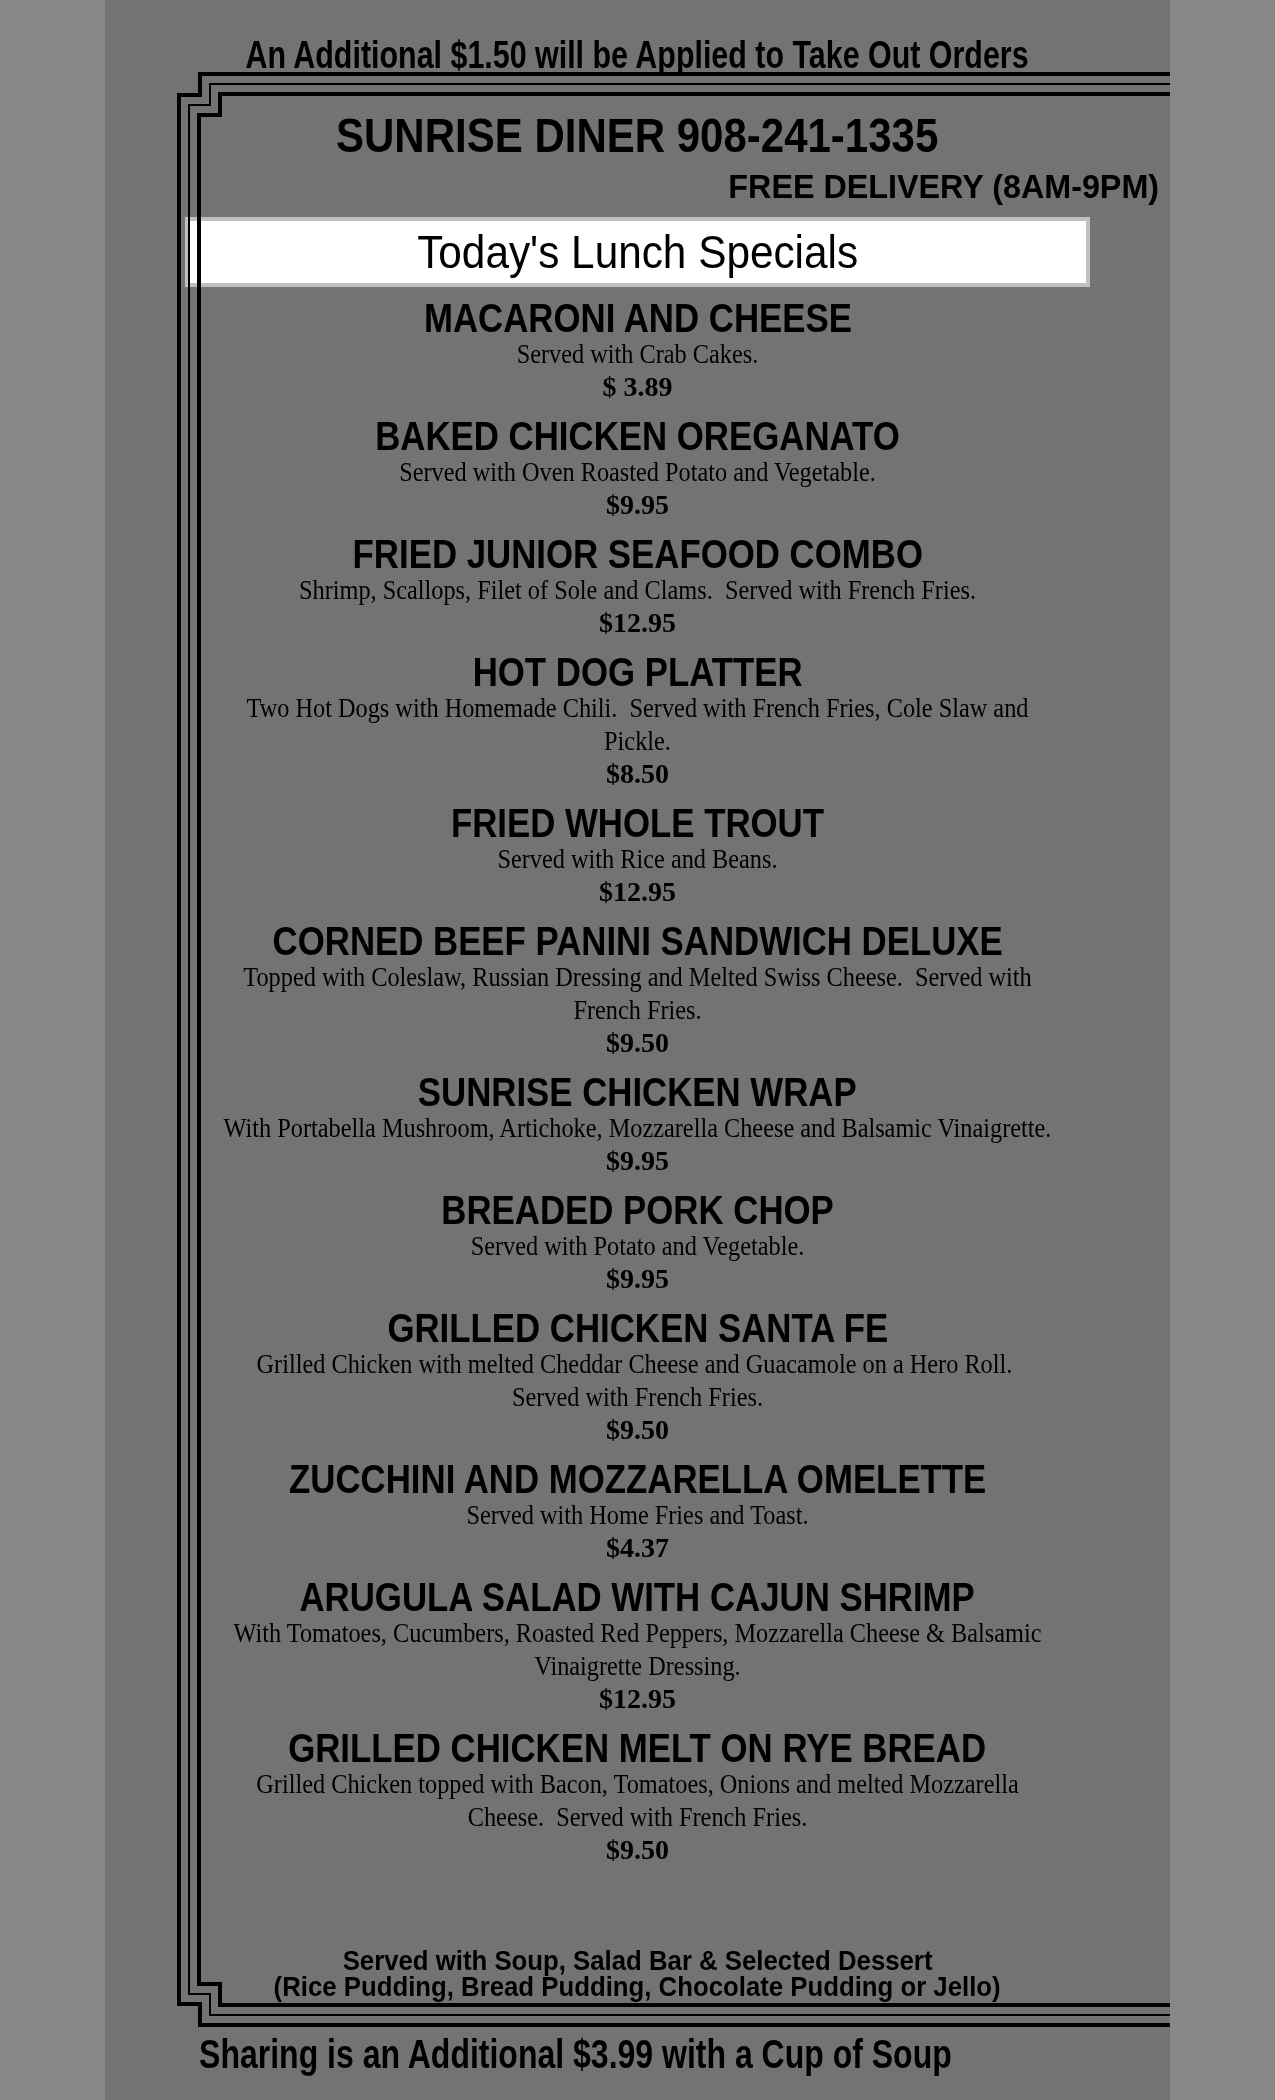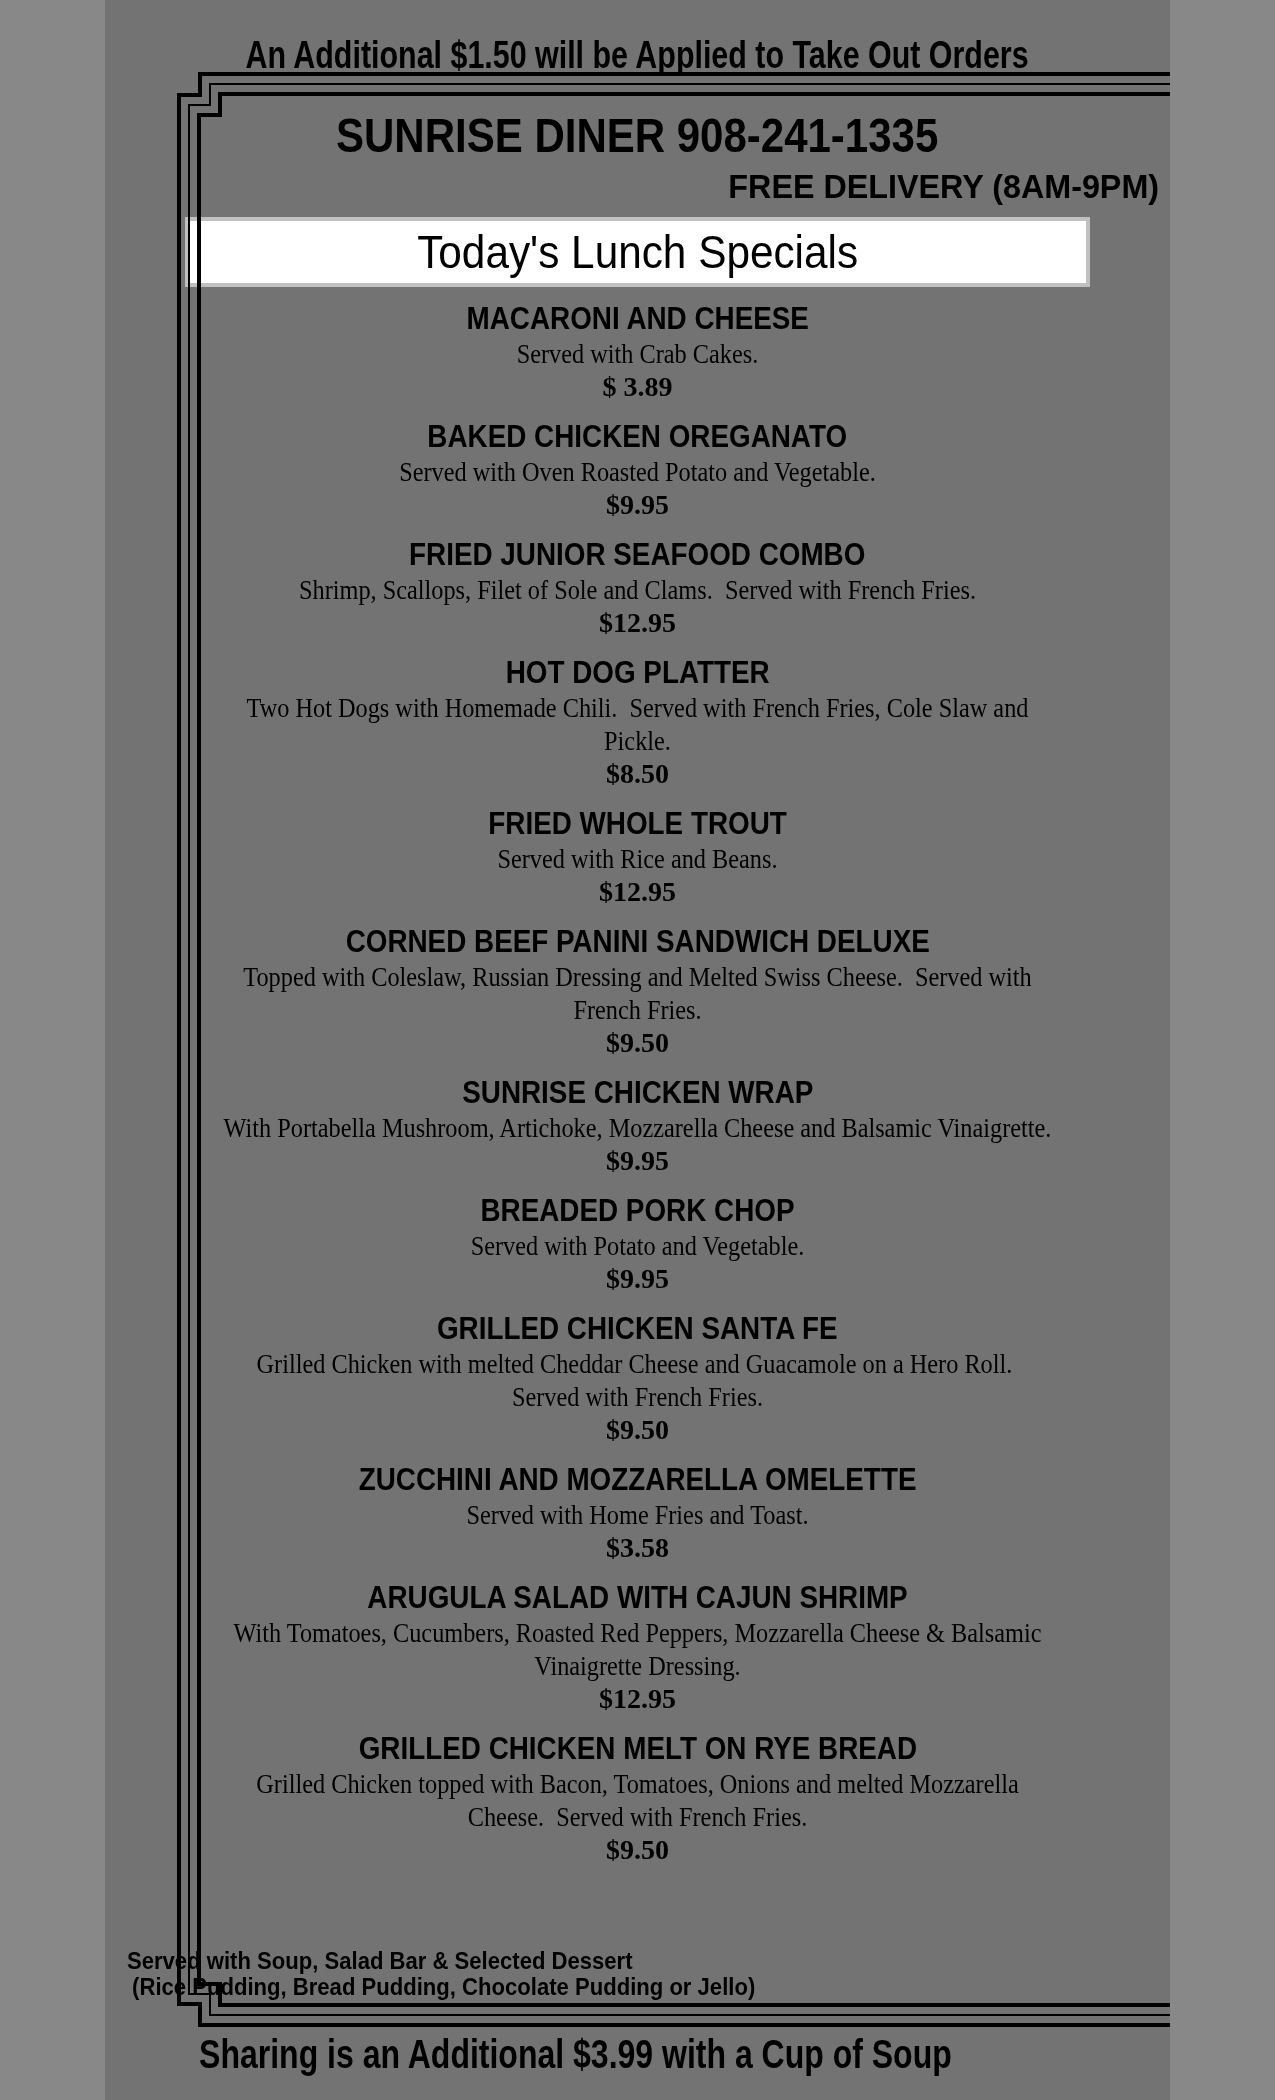--- a/index.html
+++ b/index.html
@@ -49,39 +49,39 @@
     line-height:62px;
     font-size:46px; font-weight:400;
     text-align:center;
     background:#fff;
   }
 
   .items { margin-top:12px; }
   .item { margin:0 0 14px 0; text-align:center; }
   .item-name {
     margin:0;
-    font-size:32px; line-height:38px; font-weight:700;
+    font-size:40px; line-height:38px; font-weight:700;
     font-family:"Liberation Sans", sans-serif;
   }
   .item-desc {
     width:925px;
     margin:1px auto 0 auto;
     font-family:"Liberation Serif", serif;
     font-size:27px; line-height:33px; font-weight:400;
     transform:scaleX(0.90); transform-origin:50% 50%;
   }
   .item-price {
     font-family:"Liberation Serif", serif;
     font-size:28px; line-height:32px; font-weight:700;
   }
 
   .included {
     position:absolute; top:1948px; left:0; right:0;
-    font-size:24px; line-height:26px; font-weight:700;
-    text-align:left;
+    font-size:28px; line-height:26px; font-weight:700;
+    text-align:center;
   }
   .sharing {
     position:absolute; top:2028px; left:0; right:0;
     font-size:40px; line-height:52px; font-weight:700;
   }
 </style>
 </head>
 <body>
 
 <div class="page">
@@ -179,21 +179,21 @@
       </h2>
       <p class="item-desc">Grilled Chicken with melted Cheddar Cheese and Guacamole on a Hero Roll.&nbsp; Served with French Fries.</p>
       <div class="item-price">$9.50</div>
     </section>
 
     <section class="item">
       <h2 class="item-name">
         <span class="cond k87">ZUCCHINI AND MOZZARELLA OMELETTE</span>
       </h2>
       <p class="item-desc">Served with Home Fries and Toast.</p>
-      <div class="item-price">$3.58</div>
+      <div class="item-price">$4.37</div>
     </section>
 
     <section class="item">
       <h2 class="item-name">
         <span class="cond k87">ARUGULA SALAD WITH CAJUN SHRIMP</span>
       </h2>
       <p class="item-desc">With Tomatoes, Cucumbers, Roasted Red Peppers, Mozzarella Cheese &amp; Balsamic Vinaigrette Dressing.</p>
       <div class="item-price">$12.95</div>
     </section>
 

